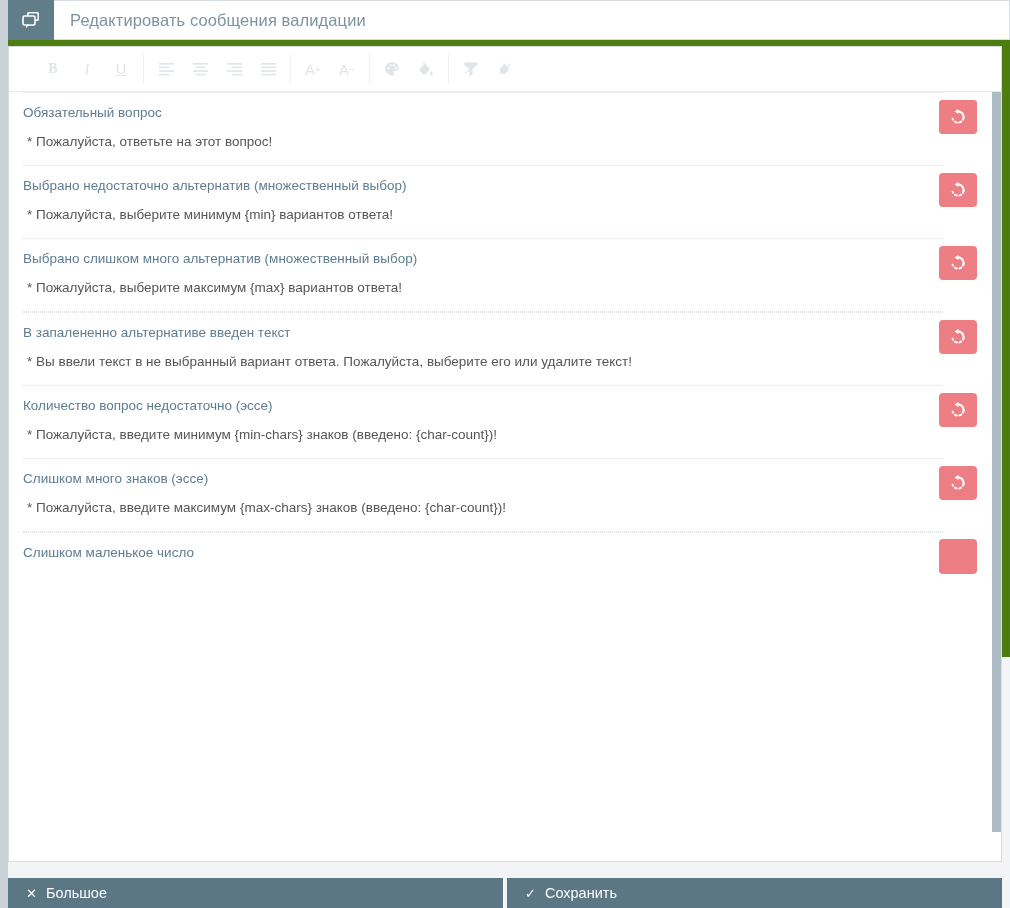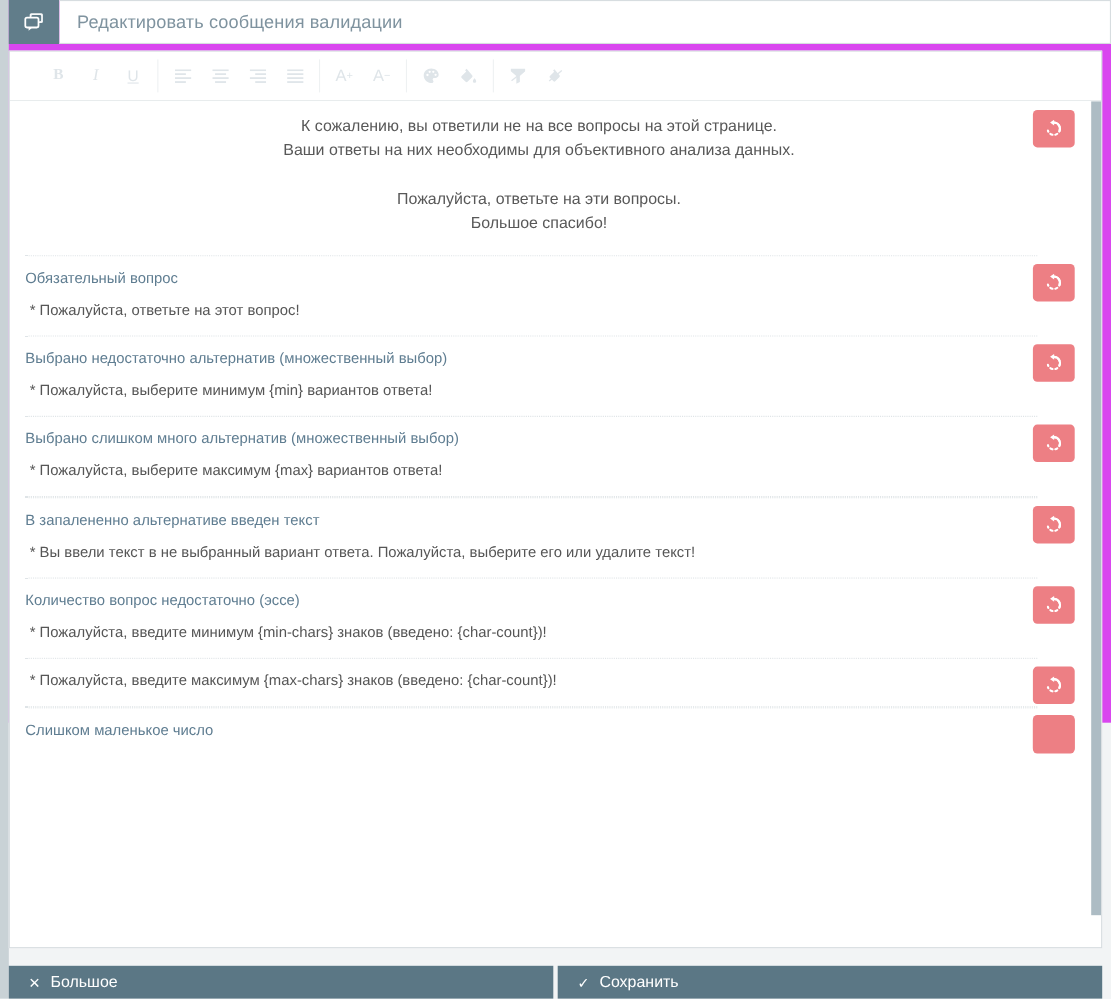--- a/index.html
+++ b/index.html
@@ -8,21 +8,21 @@
     width: 1010px; height: 908px;
     background: #f2f4f5;
     font-family: "Liberation Sans", sans-serif;
     overflow: hidden;
   }
 
   #app {
     position: relative;
     width: 1010px;
     height: 657px;
-    background: #d946ef;
+    background: #4d7c0f;
   }
 
   
   .header {
     position: absolute;
     left: 8px; top: 0px;
     width: 1002px; height: 40px;
     display: flex;
     align-items: stretch;
   }
@@ -296,25 +296,20 @@
             <path d="M7.0 2.0 5.8 3.2l1 1-3.9 3.9c-.45.45-.45 1.1 0 1.55l3.3 3.3c.45.45 1.1.45 1.55 0l3.9-3.9c.45-.45.45-1.1 0-1.55L7.0 2.0z" fill="#dfe5e9"></path>
             <rect x="0.6" y="7.3" width="15" height="1.2" transform="rotate(-40 8 8)" fill="#dfe5e9"></rect>
           </svg>
         </div>
       </div>
     </div>
 
     <div class="scrollarea">
       <div class="content" id="sections-host">
           <div class="sec">
-            <div class="sec-body centered">К сожалению, вы ответили не на все вопросы на этой странице.
-Ваши ответы на них необходимы для объективного анализа данных.
-
-Пожалуйста, ответьте на эти вопросы.
-Большое спасибо!</div>
             <div class="reset-btn" style="top: 8px;">
               <span>
                 <svg width="18" height="18" viewBox="0 0 18 18">
                   <path d="M9 3.4a5.6 5.6 0 1 1-5.35 7.3" fill="none" stroke="#ffffff" stroke-width="1.9" stroke-linecap="round" stroke-dasharray="2 2.6" stroke-dashoffset="0"></path>
                   <path d="M9 3.4a5.6 5.6 0 0 1 5.1 7.9" fill="none" stroke="#ffffff" stroke-width="1.9" stroke-linecap="round"></path>
                   <path d="M9.3 0.9 5.6 3.4l3.7 2.6z" fill="#ffffff"></path>
                 </svg>
               </span>
             </div>
           </div>
@@ -384,20 +379,21 @@
                 <svg width="18" height="18" viewBox="0 0 18 18">
                   <path d="M9 3.4a5.6 5.6 0 1 1-5.35 7.3" fill="none" stroke="#ffffff" stroke-width="1.9" stroke-linecap="round" stroke-dasharray="2 2.6" stroke-dashoffset="0"></path>
                   <path d="M9 3.4a5.6 5.6 0 0 1 5.1 7.9" fill="none" stroke="#ffffff" stroke-width="1.9" stroke-linecap="round"></path>
                   <path d="M9.3 0.9 5.6 3.4l3.7 2.6z" fill="#ffffff"></path>
                 </svg>
               </span>
             </div>
           </div>
           <div class="dotted"></div>
           <div class="sec">
+            <div class="sec-label">Слишком много знаков (эссе)</div>
             <div class="sec-body">* Пожалуйста, введите максимум {max-chars} знаков (введено: {char-count})!</div>
             <div class="reset-btn" style="top: 7px;">
               <span>
                 <svg width="18" height="18" viewBox="0 0 18 18">
                   <path d="M9 3.4a5.6 5.6 0 1 1-5.35 7.3" fill="none" stroke="#ffffff" stroke-width="1.9" stroke-linecap="round" stroke-dasharray="2 2.6" stroke-dashoffset="0"></path>
                   <path d="M9 3.4a5.6 5.6 0 0 1 5.1 7.9" fill="none" stroke="#ffffff" stroke-width="1.9" stroke-linecap="round"></path>
                   <path d="M9.3 0.9 5.6 3.4l3.7 2.6z" fill="#ffffff"></path>
                 </svg>
               </span>
             </div>

